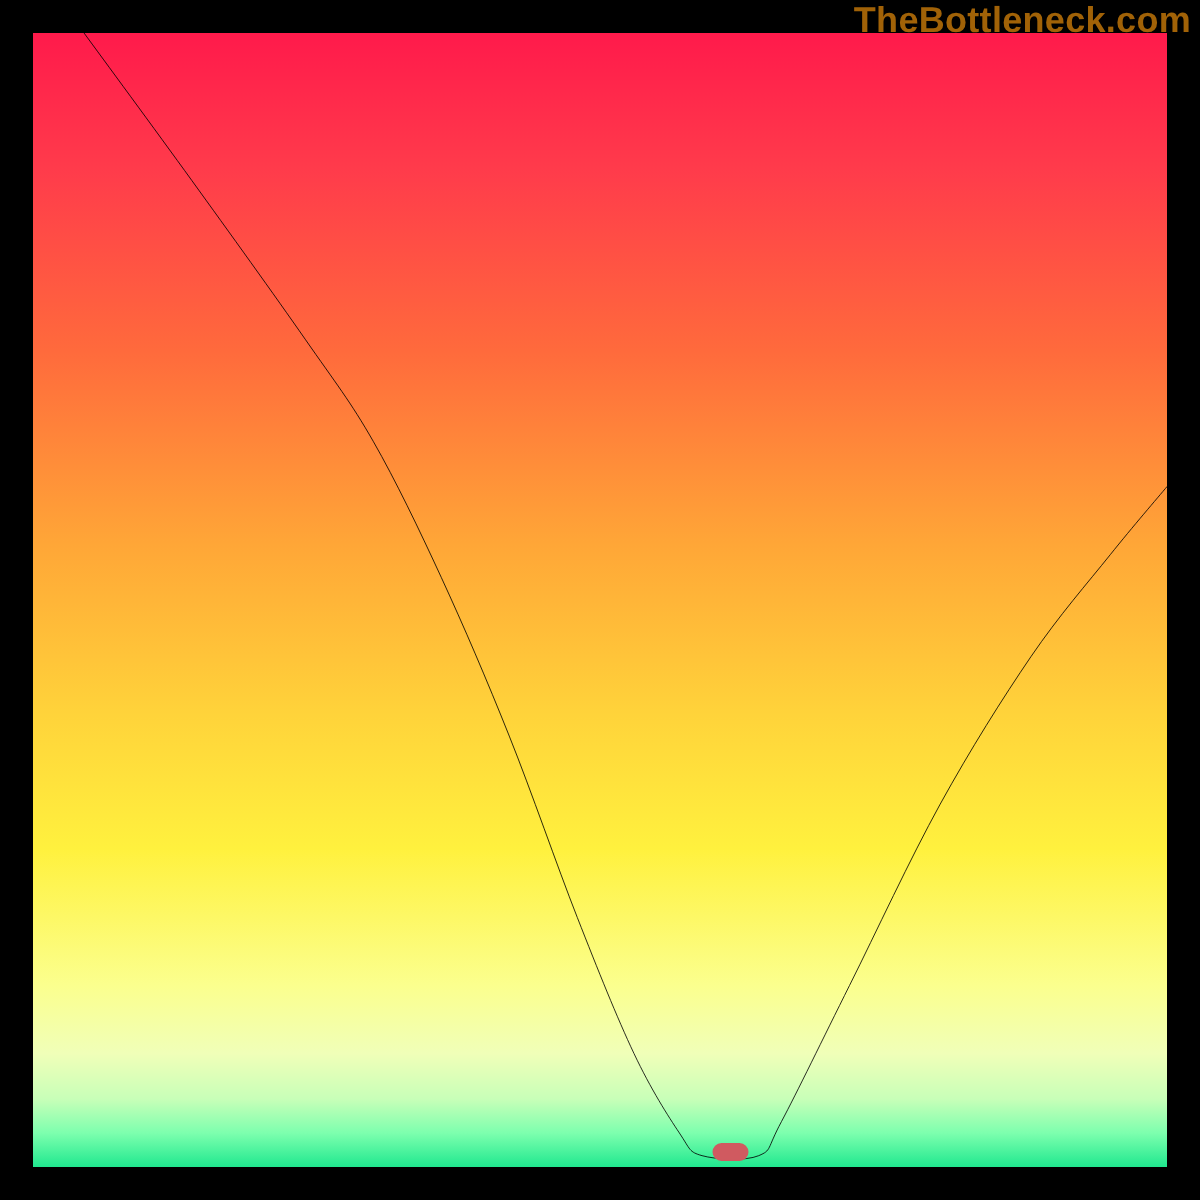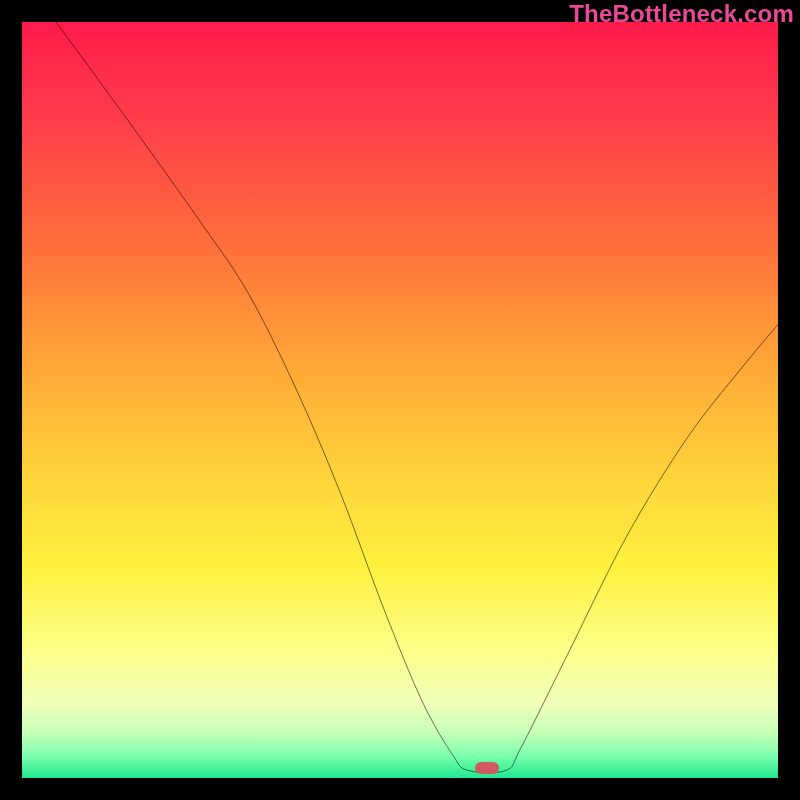--- a/index.html
+++ b/index.html
@@ -48,21 +48,21 @@
     border-radius: 6px;
     transform: translate(-50%, -50%);
   }
   .watermark {
     position: absolute;
     top: 0;
     right: 6px;
     font-family: Arial, Helvetica, sans-serif;
     font-size: 24px;
     font-weight: 600;
-    color: #ec4899;
+    color: #a16207;
     letter-spacing: 0.2px;
     user-select: none;
   }
 </style>
 </head>
 <body>
 
 <div class="frame">
 
   <div class="watermark">TheBottleneck.com</div>

